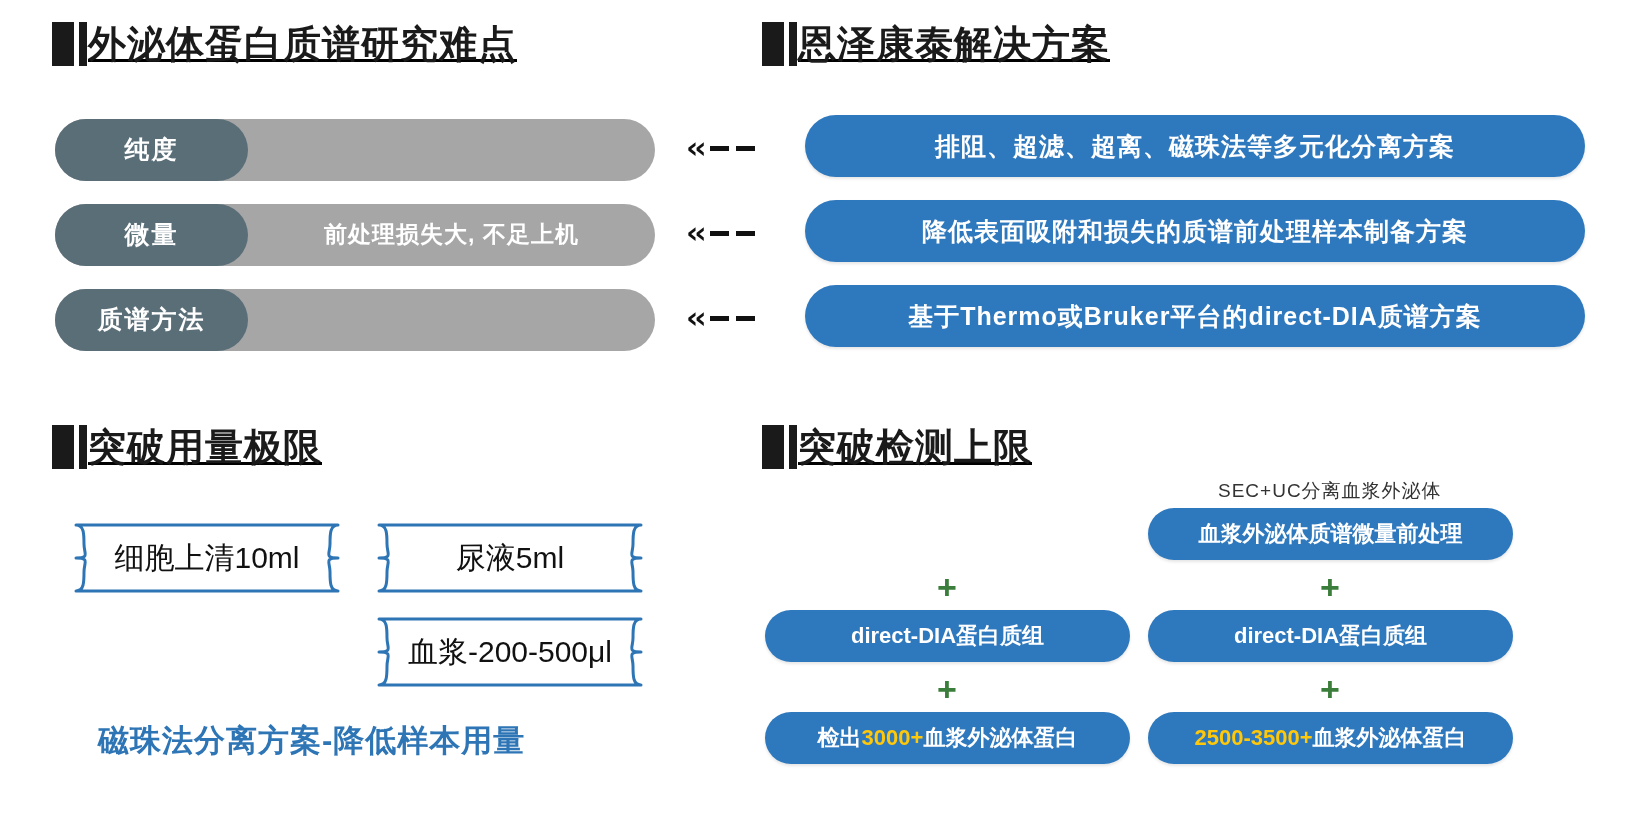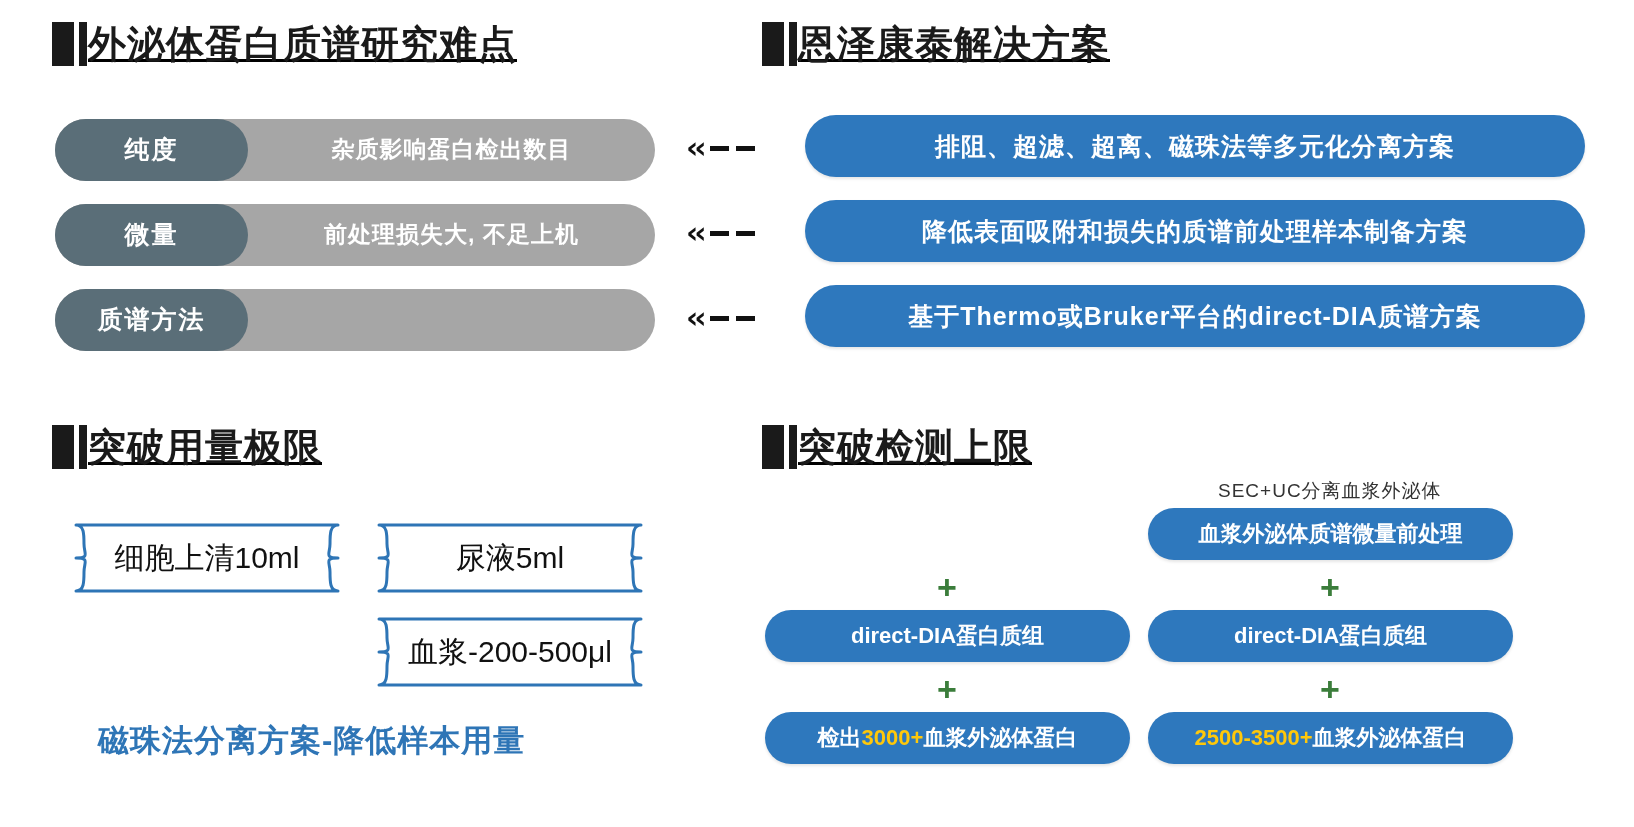--- a/index.html
+++ b/index.html
@@ -106,21 +106,20 @@
     <span class="bars">
       <span class="bar-thick"></span>
         <span class="bar-thin"></span>
     </span>
     <span class="heading-text">恩泽康泰解决方案</span>
   </div>
 
   <div class="prob-row" style="left:55px;top:115px;">
     <div class="prob-grey">
       <div class="label">纯度</div>
-      <div class="desc">杂质影响蛋白检出数目</div>
     </div>
   </div>
   <div class="prob-row" style="left:55px;top:200px;">
     <div class="prob-grey">
       <div class="label">微量</div>
       <div class="desc">前处理损失大, 不足上机</div>
     </div>
   </div>
   <div class="prob-row" style="left:55px;top:285px;">
     <div class="prob-grey">

